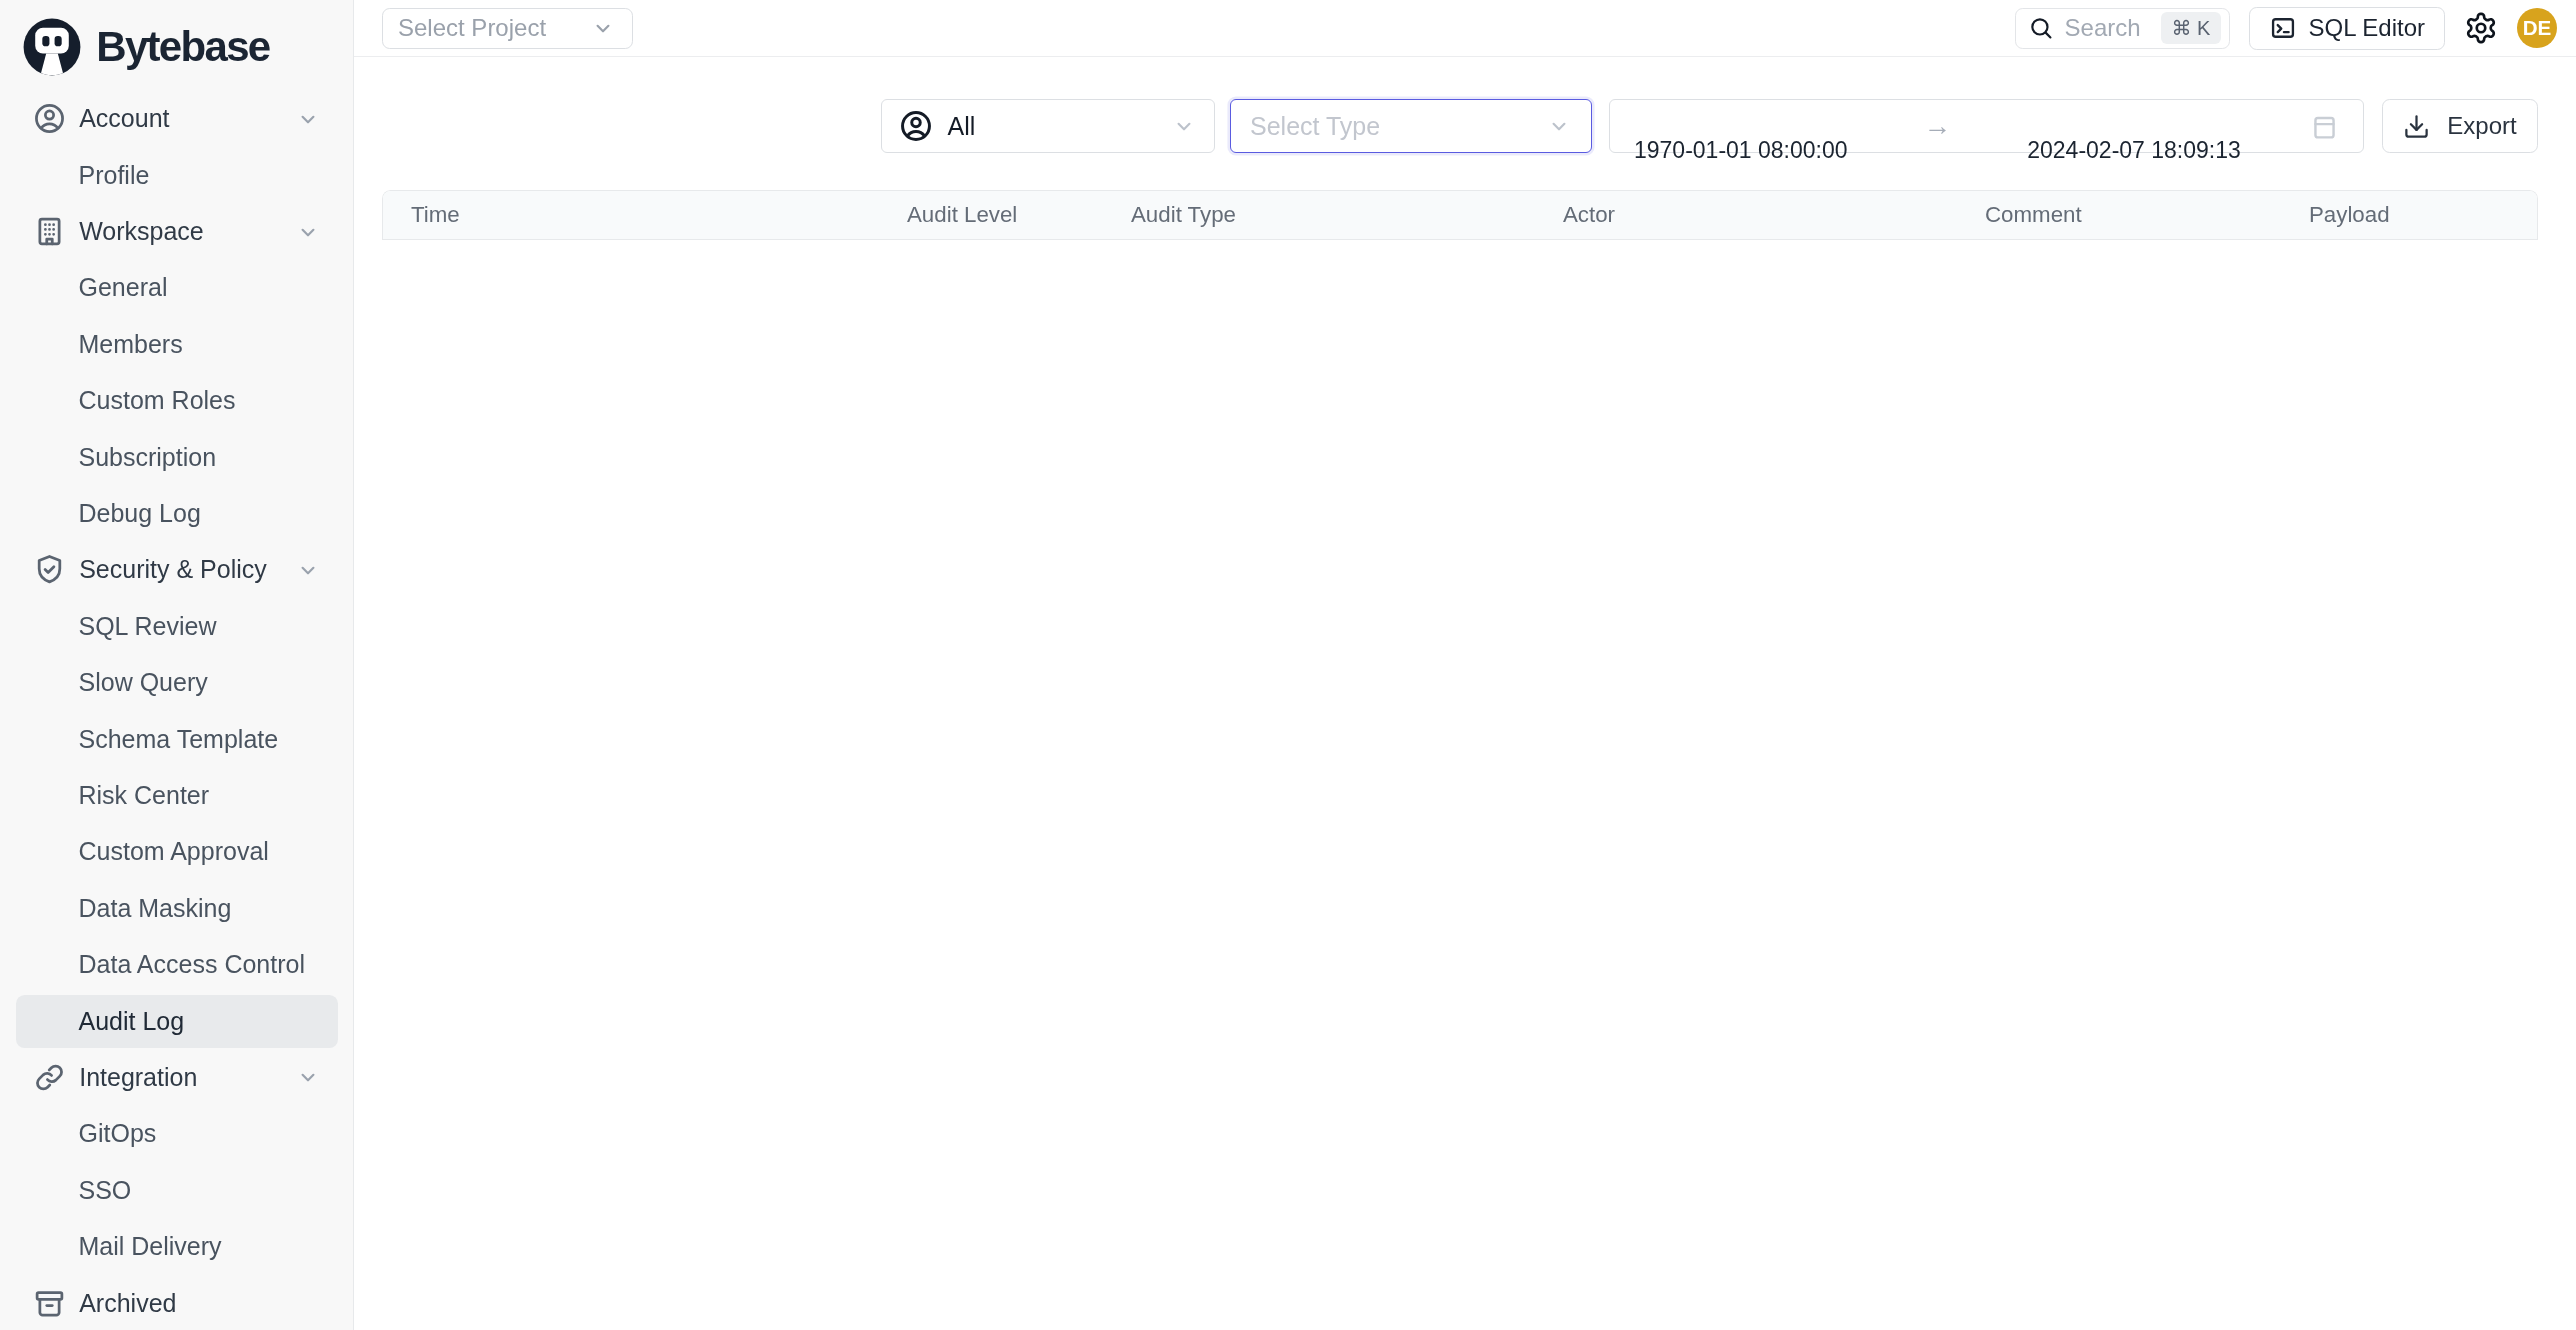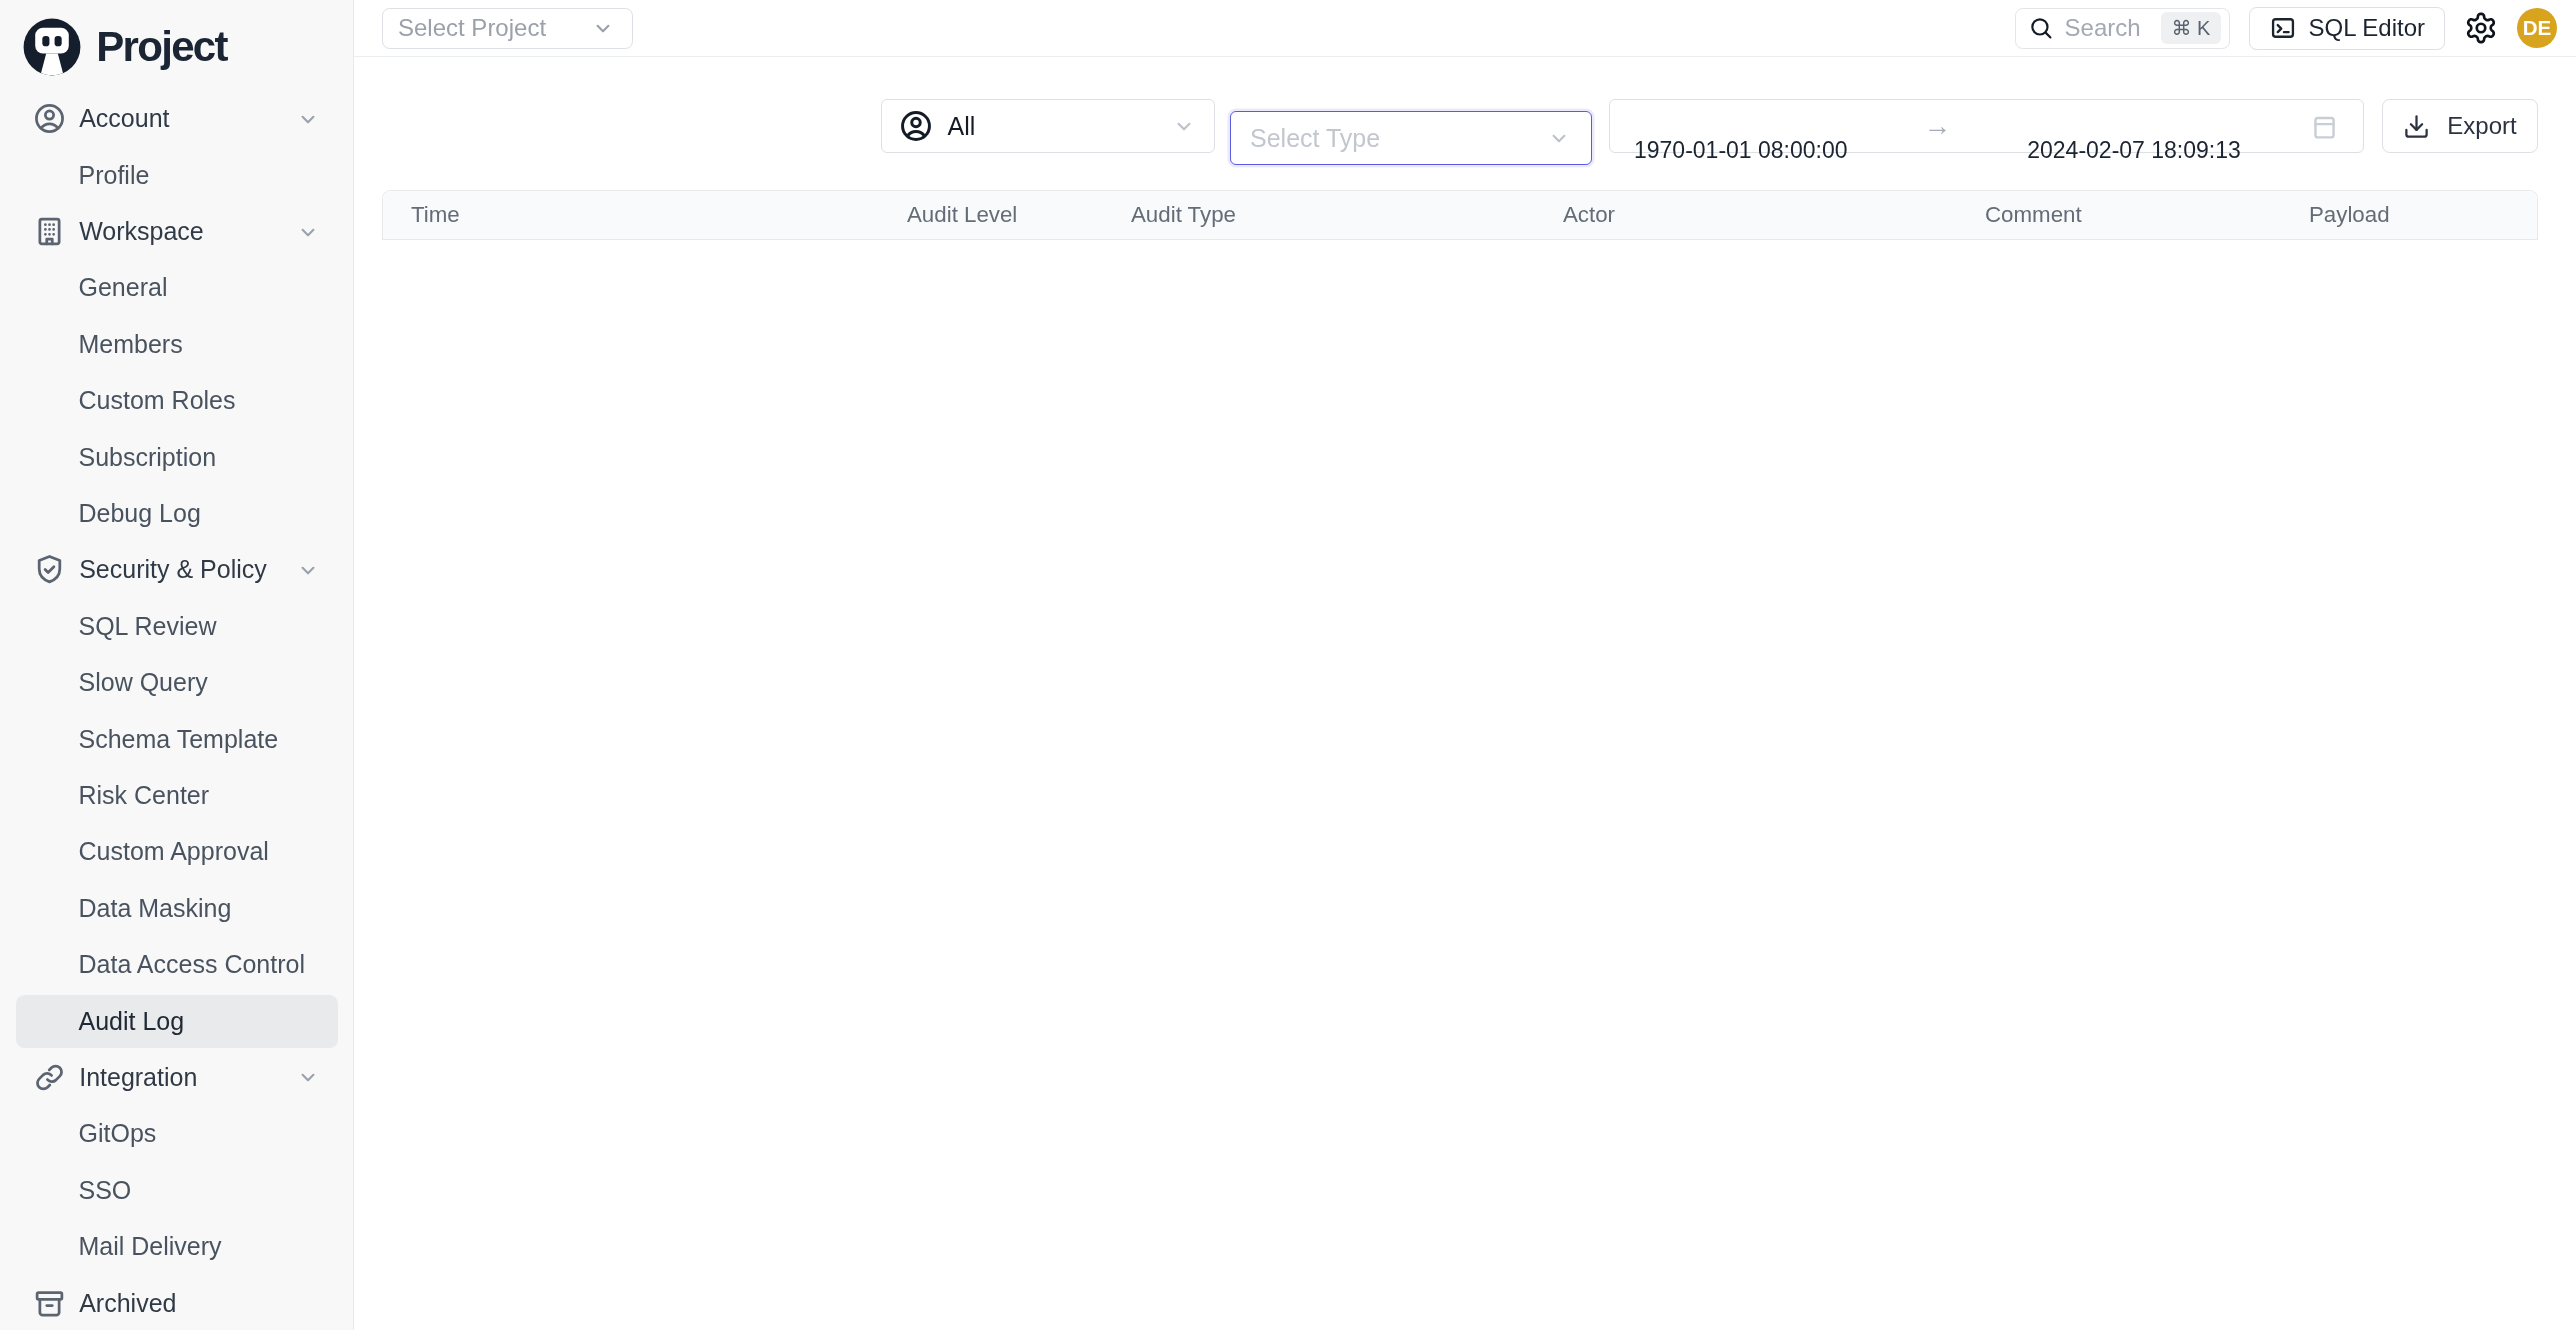--- a/index.html
+++ b/index.html
@@ -55,21 +55,21 @@
     font-size:20.6px; font-weight:700; display:flex; align-items:center; justify-content:center; cursor:pointer; }
 
   
   .filter-bar { position:relative; height:100px; background:#fff; }
   .fctl { position:absolute; top:42px; height:54px; display:flex; align-items:center; background:#fff; }
   .actor-select { left:527px; width:334px; border:0.9px solid #dcdfe3; border-radius:6px; padding:8px 17px; cursor:pointer; }
   .actor-select .picon { color:#141b26; margin-right:14.6px; } .actor-select .picon svg { width:34px; height:34px; stroke-width:2.1; }
   .actor-select .val { font-size:25px; color:#141b26; }
   .fchev { margin-left:auto; color:#bcc2cb; } .fchev svg { width:26px; height:26px; }
   .type-select { left:876px; width:362px; border:1.7px solid var(--accent); border-radius:6px; padding:0 19px;
-    box-shadow:0 0 0 2.6px rgba(90,91,224,.13); cursor:pointer;margin-top:12px; }
+    box-shadow:0 0 0 2.6px rgba(90,91,224,.13); cursor:pointer; }
   .type-select .ph { font-size:25px; color:#c2c6ce; }
   .date-range { left:1255px; width:755px; border:0.9px solid #dcdfe3; border-radius:6px; padding:0 24px;
     justify-content:space-between; cursor:pointer; }
   .date-range .dval { font-size:23px; color:#1b2430;margin-top:48px; }
   .date-range .darrow { color:#a6adb8; font-size:27.5px; padding:0 6.9px; }
   .date-range .cal { color:#c9ced5; } .date-range .cal svg { width:29px; height:29px; }
   .export-btn { left:2028px; width:156px; justify-content:center; gap:17px; border:0.9px solid #dcdfe3;
     border-radius:7.7px; font-size:24px; color:#2a333f; cursor:pointer; }
   .export-btn .dicon { color:#2a333f; } .export-btn .dicon svg { width:27px; height:27px; }
 
@@ -100,21 +100,21 @@
           </clipPath>
         </defs>
       <circle cx="24" cy="24" r="22" fill="#151e2c"></circle>
       <g clip-path="url(#lc)">
         <rect x="11" y="9" width="26" height="20" rx="6" fill="#ffffff"></rect>
         <rect x="16.5" y="15.5" width="5.5" height="8" rx="2.4" fill="#151e2c"></rect>
         <rect x="26" y="15.5" width="5.5" height="8" rx="2.4" fill="#151e2c"></rect>
         <path d="M19.5 29 h9 L33 46 H15 Z" fill="#ffffff"></path>
       </g>
     </svg>
-    <span class="wordmark">Project</span>
+    <span class="wordmark">Bytebase</span>
   </div>
   <nav class="side-nav">
       <div class="side-item section">
         <span class="icon">
           <svg viewBox="0 0 24 24">
             <circle cx="12" cy="12" r="9.5"></circle>
             <circle cx="12" cy="9.5" r="3"></circle>
             <path d="M6 19a7.3 7.3 0 0 1 12 0"></path>
           </svg>
         </span>

